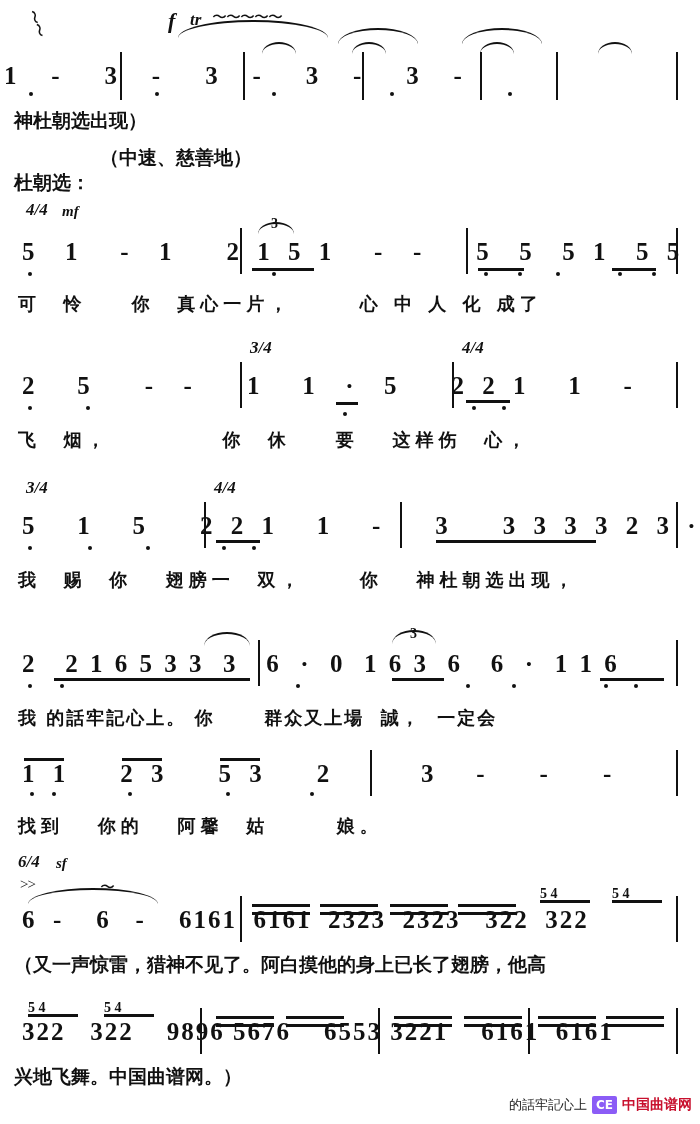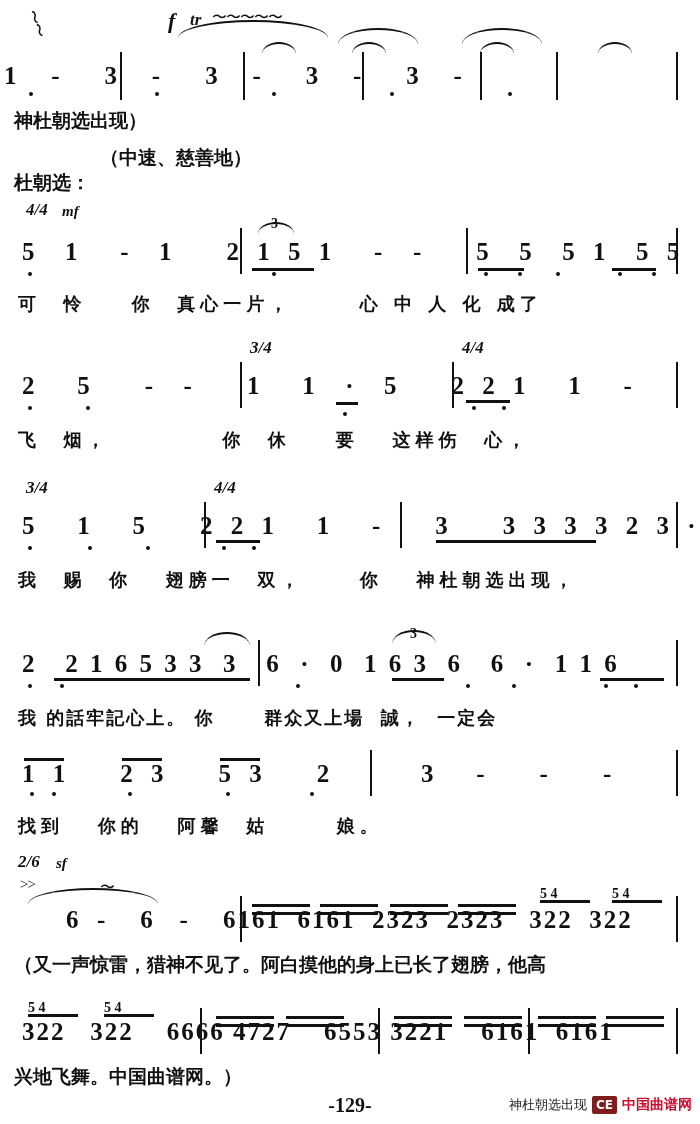--- a/index.html
+++ b/index.html
@@ -46,21 +46,21 @@
   .squig{position:absolute;font-size:15px;letter-spacing:-1px;}
   .pagenum{
     position:absolute;left:0;width:700px;text-align:center;
     font-family:"Liberation Serif", serif;font-size:20px;font-weight:bold;
   }
   .credit{
     position:absolute;right:8px;display:flex;align-items:center;gap:5px;
     font-family:"DejaVu Sans", sans-serif;font-size:13px;color:#222;
   }
   .credit .logo{
-    display:inline-block;background:#7f1d1d;color:#fff;font-weight:bold;
+    display:inline-block;background:#8b5cf6;color:#fff;font-weight:bold;
     font-size:12px;padding:2px 4px;border-radius:2px;text-align:right;
   }
   .credit .site{color:#c8102e;font-weight:bold;font-size:14px;}
 </style>
 </head>
 <body>
 
 <div class="page">
 
   <div>
@@ -214,28 +214,28 @@
     <div class="dotu" style="left:226px;top:792px;"></div>
     <div class="dotu" style="left:310px;top:792px;"></div>
 
     <div class="bar" style="left:370px;top:750px;height:46px;"></div>
     <div class="bar" style="left:676px;top:750px;height:46px;"></div>
 
     <div class="lyric-line" style="position:absolute;left:18px;top:814px;letter-spacing:5px;">找到   你的   阿馨  姑      娘。</div>
   </div>
 
   <div>
-    <div class="meter" style="position:absolute;left:18px;top:852px;font-size:17px;">2/6</div>
+    <div class="meter" style="position:absolute;left:18px;top:852px;font-size:17px;">6/4</div>
     <div class="dyn" style="position:absolute;left:56px;top:855px;">sf</div>
 
     <div class="squig" style="left:20px;top:876px;">&gt;&gt;</div>
     <div class="tie-up" style="left:28px;top:888px;width:130px;height:14px;"></div>
     <div class="squig" style="left:100px;top:878px;">〜</div>
 
-    <div class="note-line" style="position:absolute;left:22px;top:906px;letter-spacing:2px;margin-left:44px;">6  -    6   -    6161  6161  2323  2323   322  322</div>
+    <div class="note-line" style="position:absolute;left:22px;top:906px;letter-spacing:2px;">6  -    6   -    6161  6161  2323  2323   322  322</div>
 
     <div class="hbeam" style="left:252px;top:904px;width:58px;"></div>
     <div class="hbeam" style="left:252px;top:912px;width:58px;"></div>
     <div class="hbeam" style="left:320px;top:904px;width:58px;"></div>
     <div class="hbeam" style="left:320px;top:912px;width:58px;"></div>
     <div class="hbeam" style="left:390px;top:904px;width:58px;"></div>
     <div class="hbeam" style="left:390px;top:912px;width:58px;"></div>
     <div class="hbeam" style="left:458px;top:904px;width:58px;"></div>
     <div class="hbeam" style="left:458px;top:912px;width:58px;"></div>
     <div class="hbeam" style="left:540px;top:900px;width:50px;"></div>
@@ -246,21 +246,21 @@
     <div class="bar" style="left:240px;top:896px;height:46px;"></div>
     <div class="bar" style="left:676px;top:896px;height:46px;"></div>
 
     <div class="speech" style="position:absolute;left:14px;top:952px;letter-spacing:0;">（又一声惊雷，猎神不见了。阿白摸他的身上已长了翅膀，他高</div>
   </div>
 
   <div>
     <div class="small-note" style="position:absolute;left:28px;top:1000px;font-size:14px;">5 4</div>
     <div class="small-note" style="position:absolute;left:104px;top:1000px;font-size:14px;">5 4</div>
 
-    <div class="note-line" style="position:absolute;left:22px;top:1018px;letter-spacing:2px;">322   322    6666 4727    6553 3221    6161  6161</div>
+    <div class="note-line" style="position:absolute;left:22px;top:1018px;letter-spacing:2px;">322   322    9896 5676    6553 3221    6161  6161</div>
 
     <div class="hbeam" style="left:28px;top:1014px;width:50px;"></div>
     <div class="hbeam" style="left:104px;top:1014px;width:50px;"></div>
     <div class="hbeam" style="left:216px;top:1016px;width:58px;"></div>
     <div class="hbeam" style="left:216px;top:1024px;width:58px;"></div>
     <div class="hbeam" style="left:286px;top:1016px;width:58px;"></div>
     <div class="hbeam" style="left:286px;top:1024px;width:58px;"></div>
     <div class="hbeam" style="left:394px;top:1016px;width:58px;"></div>
     <div class="hbeam" style="left:394px;top:1024px;width:58px;"></div>
     <div class="hbeam" style="left:464px;top:1016px;width:58px;"></div>
@@ -271,21 +271,20 @@
     <div class="hbeam" style="left:606px;top:1024px;width:58px;"></div>
 
     <div class="bar" style="left:200px;top:1008px;height:46px;"></div>
     <div class="bar" style="left:378px;top:1008px;height:46px;"></div>
     <div class="bar" style="left:528px;top:1008px;height:46px;"></div>
     <div class="bar" style="left:676px;top:1008px;height:46px;"></div>
 
     <div class="speech" style="position:absolute;left:14px;top:1064px;">兴地飞舞。中国曲谱网。）</div>
   </div>
 
-  <div class="pagenum" style="top:1094px;">-129-</div>
 
   <div class="credit" style="top:1096px;">
-    <span>神杜朝选出现</span>
+    <span>的話牢記心上</span>
     <span class="logo">CE</span>
     <span class="site">中国曲谱网</span>
   </div>
 
 </div>
 
 </body></html>

